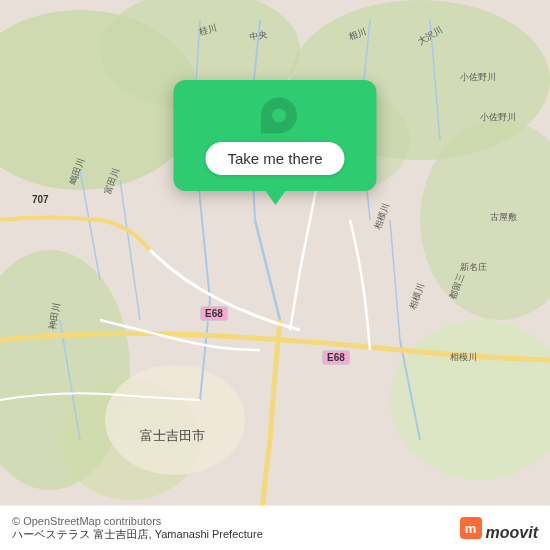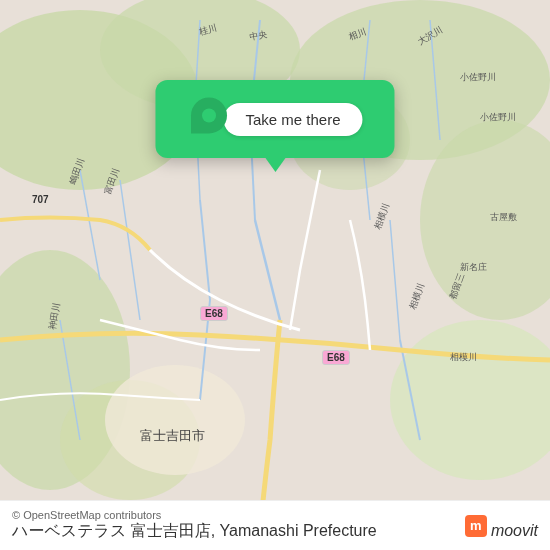--- a/index.html
+++ b/index.html
@@ -23,20 +23,21 @@
     
     #tooltip {
       position: absolute;
       top: 80px;
       left: 50%;
       transform: translateX(-50%);
       background: #2ecc71;
       border-radius: 12px;
       padding: 16px 32px 16px 32px;
       display: flex;
+      flex-direction: column;
       align-items: center;
       min-width: 180px;
       box-shadow: 0 4px 16px rgba(0,0,0,0.25);
       z-index: 10;
     }
 
     #tooltip::after {
       content: '';
       position: absolute;
       bottom: -14px;
@@ -111,21 +112,21 @@
       display: flex;
       flex-direction: column;
     }
 
     .copyright-text {
       font-size: 11px;
       color: #666;
     }
 
     .place-name {
-      font-size: 16px;
+      font-size: 11px;
       color: #333;
       font-weight: 400;
     }
 
     .moovit-logo {
       display: flex;
       align-items: center;
       gap: 4px;
     }
 
@@ -137,21 +138,21 @@
       border-radius: 4px;
       display: flex;
       align-items: center;
       justify-content: center;
       font-weight: bold;
       font-size: 13px;
     }
 
     .moovit-text {
       font-size: 16px;
-      font-weight: 400;
+      font-weight: 700;
       color: #333;
       font-style: italic;
       margin-top: 10px;
     }
 
     .route-badge {
       position: absolute;
       background: #f9a8d4;
       border: 1px solid #ccc;
       border-radius: 3px;

